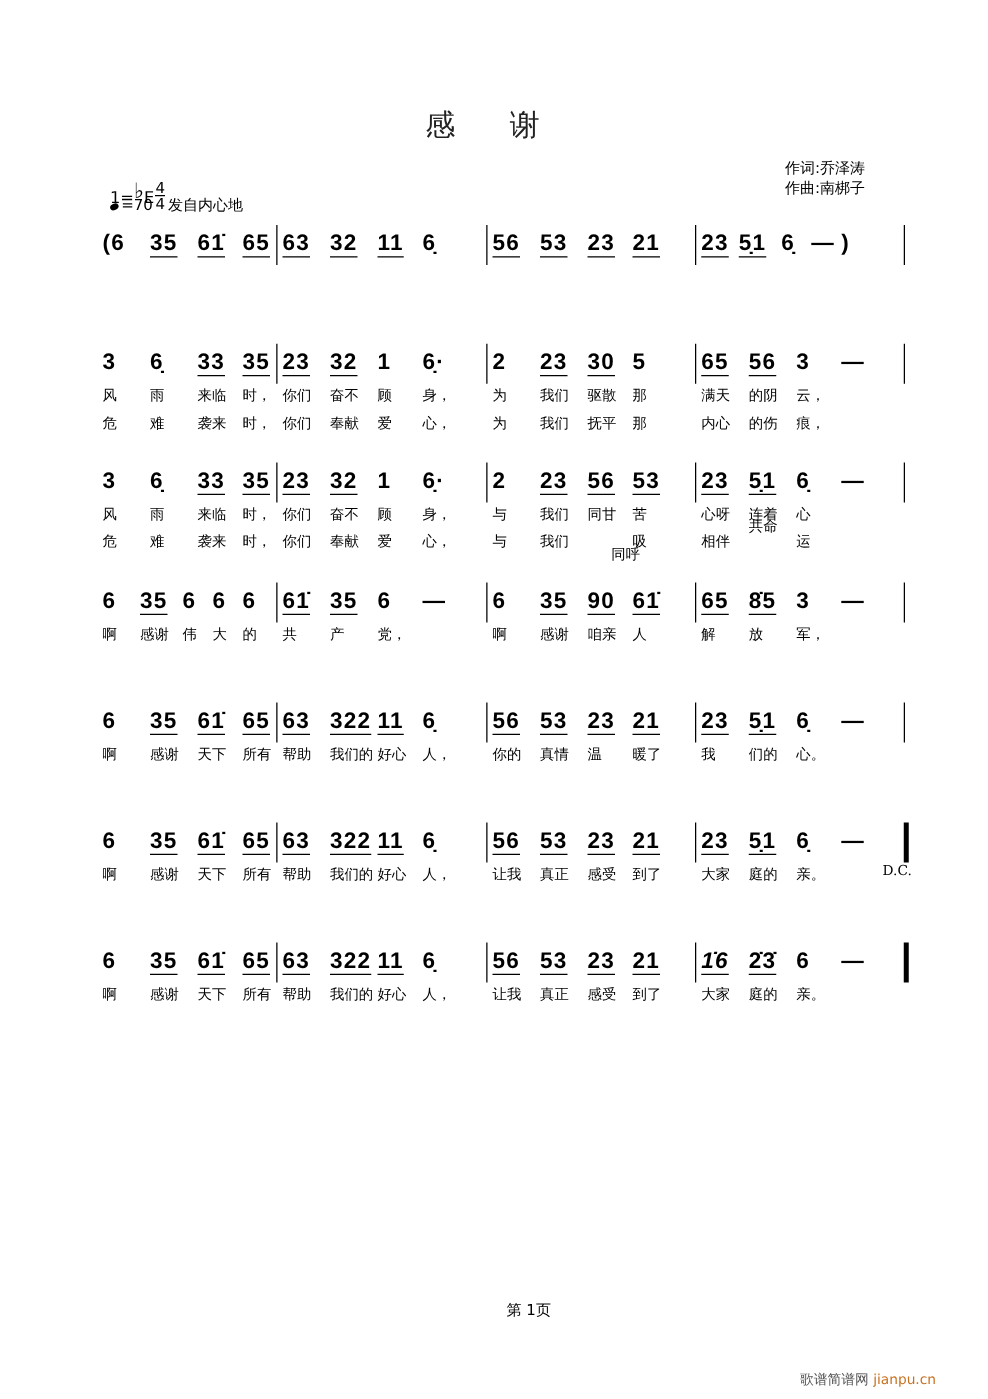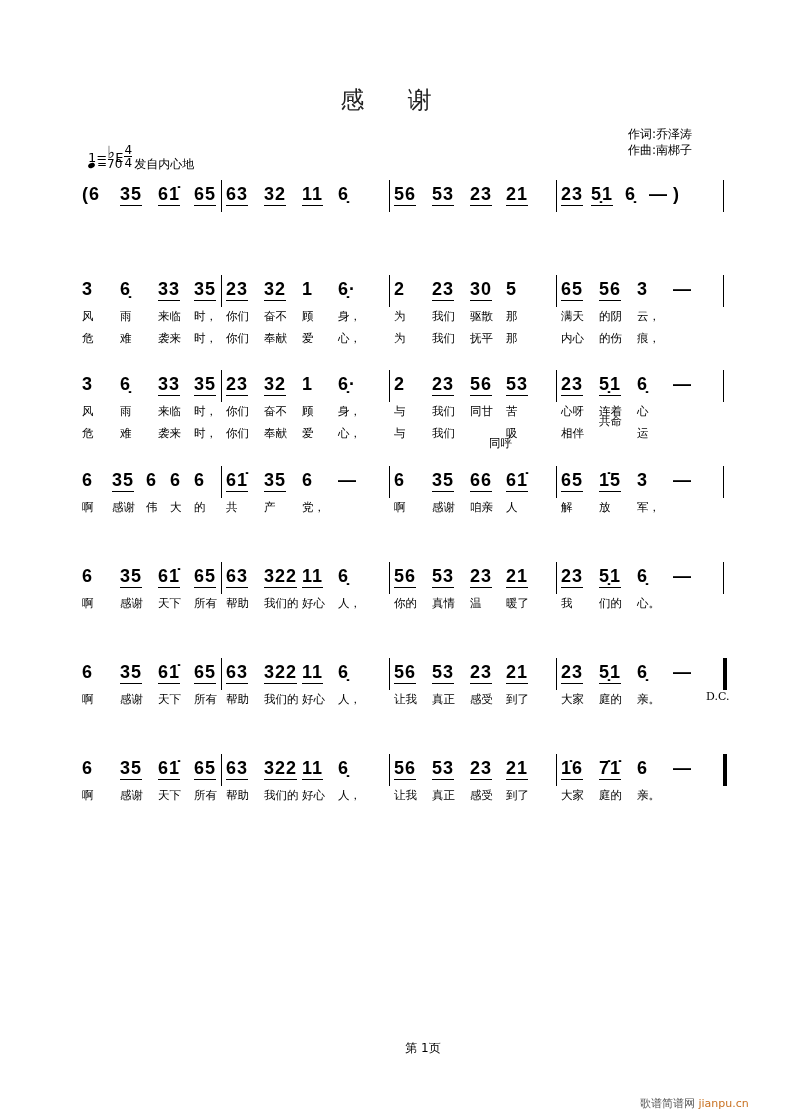--- a/index.html
+++ b/index.html
@@ -180,24 +180,24 @@
       <span class="n u" style="left: 34px;">35</span>
       <span class="n" style="left: 68px;">6</span>
       <span class="n" style="left: 92px;">6</span>
       <span class="n" style="left: 116px;">6</span>
       <span class="n u" style="left: 148px;">61̇</span>
       <span class="n u" style="left: 186px;">35</span>
       <span class="n" style="left: 224px;">6</span>
       <span class="n" style="left: 260px;">—</span>
       <span class="n" style="left: 316px;">6</span>
       <span class="n u" style="left: 354px;">35</span>
-      <span class="n u" style="left: 392px;">66</span>
+      <span class="n u" style="left: 392px;">90</span>
       <span class="n u" style="left: 428px;">61̇</span>
       <span class="n u" style="left: 483px;">65</span>
-      <span class="n u" style="left: 521px;">1̇5</span>
+      <span class="n u" style="left: 521px;">8̇5</span>
       <span class="n" style="left: 559px;">3</span>
       <span class="n" style="left: 595px;">—</span>
       <span class="l" style="left: 4px; top: 34px;">啊</span>
       <span class="l" style="left: 34px; top: 34px;">感谢</span>
       <span class="l" style="left: 68px; top: 34px;">伟</span>
       <span class="l" style="left: 92px; top: 34px;">大</span>
       <span class="l" style="left: 116px; top: 34px;">的</span>
       <span class="l" style="left: 148px; top: 34px;">共</span>
       <span class="l" style="left: 186px; top: 34px;">产</span>
       <span class="l" style="left: 224px; top: 34px;">党，</span>
@@ -294,22 +294,22 @@
       <span class="n u" style="left: 80px;">61̇</span>
       <span class="n u" style="left: 116px;">65</span>
       <span class="n u" style="left: 148px;">63</span>
       <span class="n u" style="left: 186px;">322</span>
       <span class="n u" style="left: 224px;">11</span>
       <span class="n" style="left: 260px;">6̣</span>
       <span class="n u" style="left: 316px;">56</span>
       <span class="n u" style="left: 354px;">53</span>
       <span class="n u" style="left: 392px;">23</span>
       <span class="n u" style="left: 428px;">21</span>
-      <span class="n u" style="left: 483px;">1̇6</span>
-      <span class="n u" style="left: 521px;">7̇1̇</span>
+      <span class="n u" style="left: 483px; font-style: italic;">1̇6</span>
+      <span class="n u" style="left: 521px;">2̇3̇</span>
       <span class="n" style="left: 559px;">6</span>
       <span class="n" style="left: 595px;">—</span>
       <span class="l" style="left: 4px; top: 34px;">啊</span>
       <span class="l" style="left: 42px; top: 34px;">感谢</span>
       <span class="l" style="left: 80px; top: 34px;">天下</span>
       <span class="l" style="left: 116px; top: 34px;">所有</span>
       <span class="l" style="left: 148px; top: 34px;">帮助</span>
       <span class="l" style="left: 186px; top: 34px;">我们的</span>
       <span class="l" style="left: 224px; top: 34px;">好心</span>
       <span class="l" style="left: 260px; top: 34px;">人，</span>

